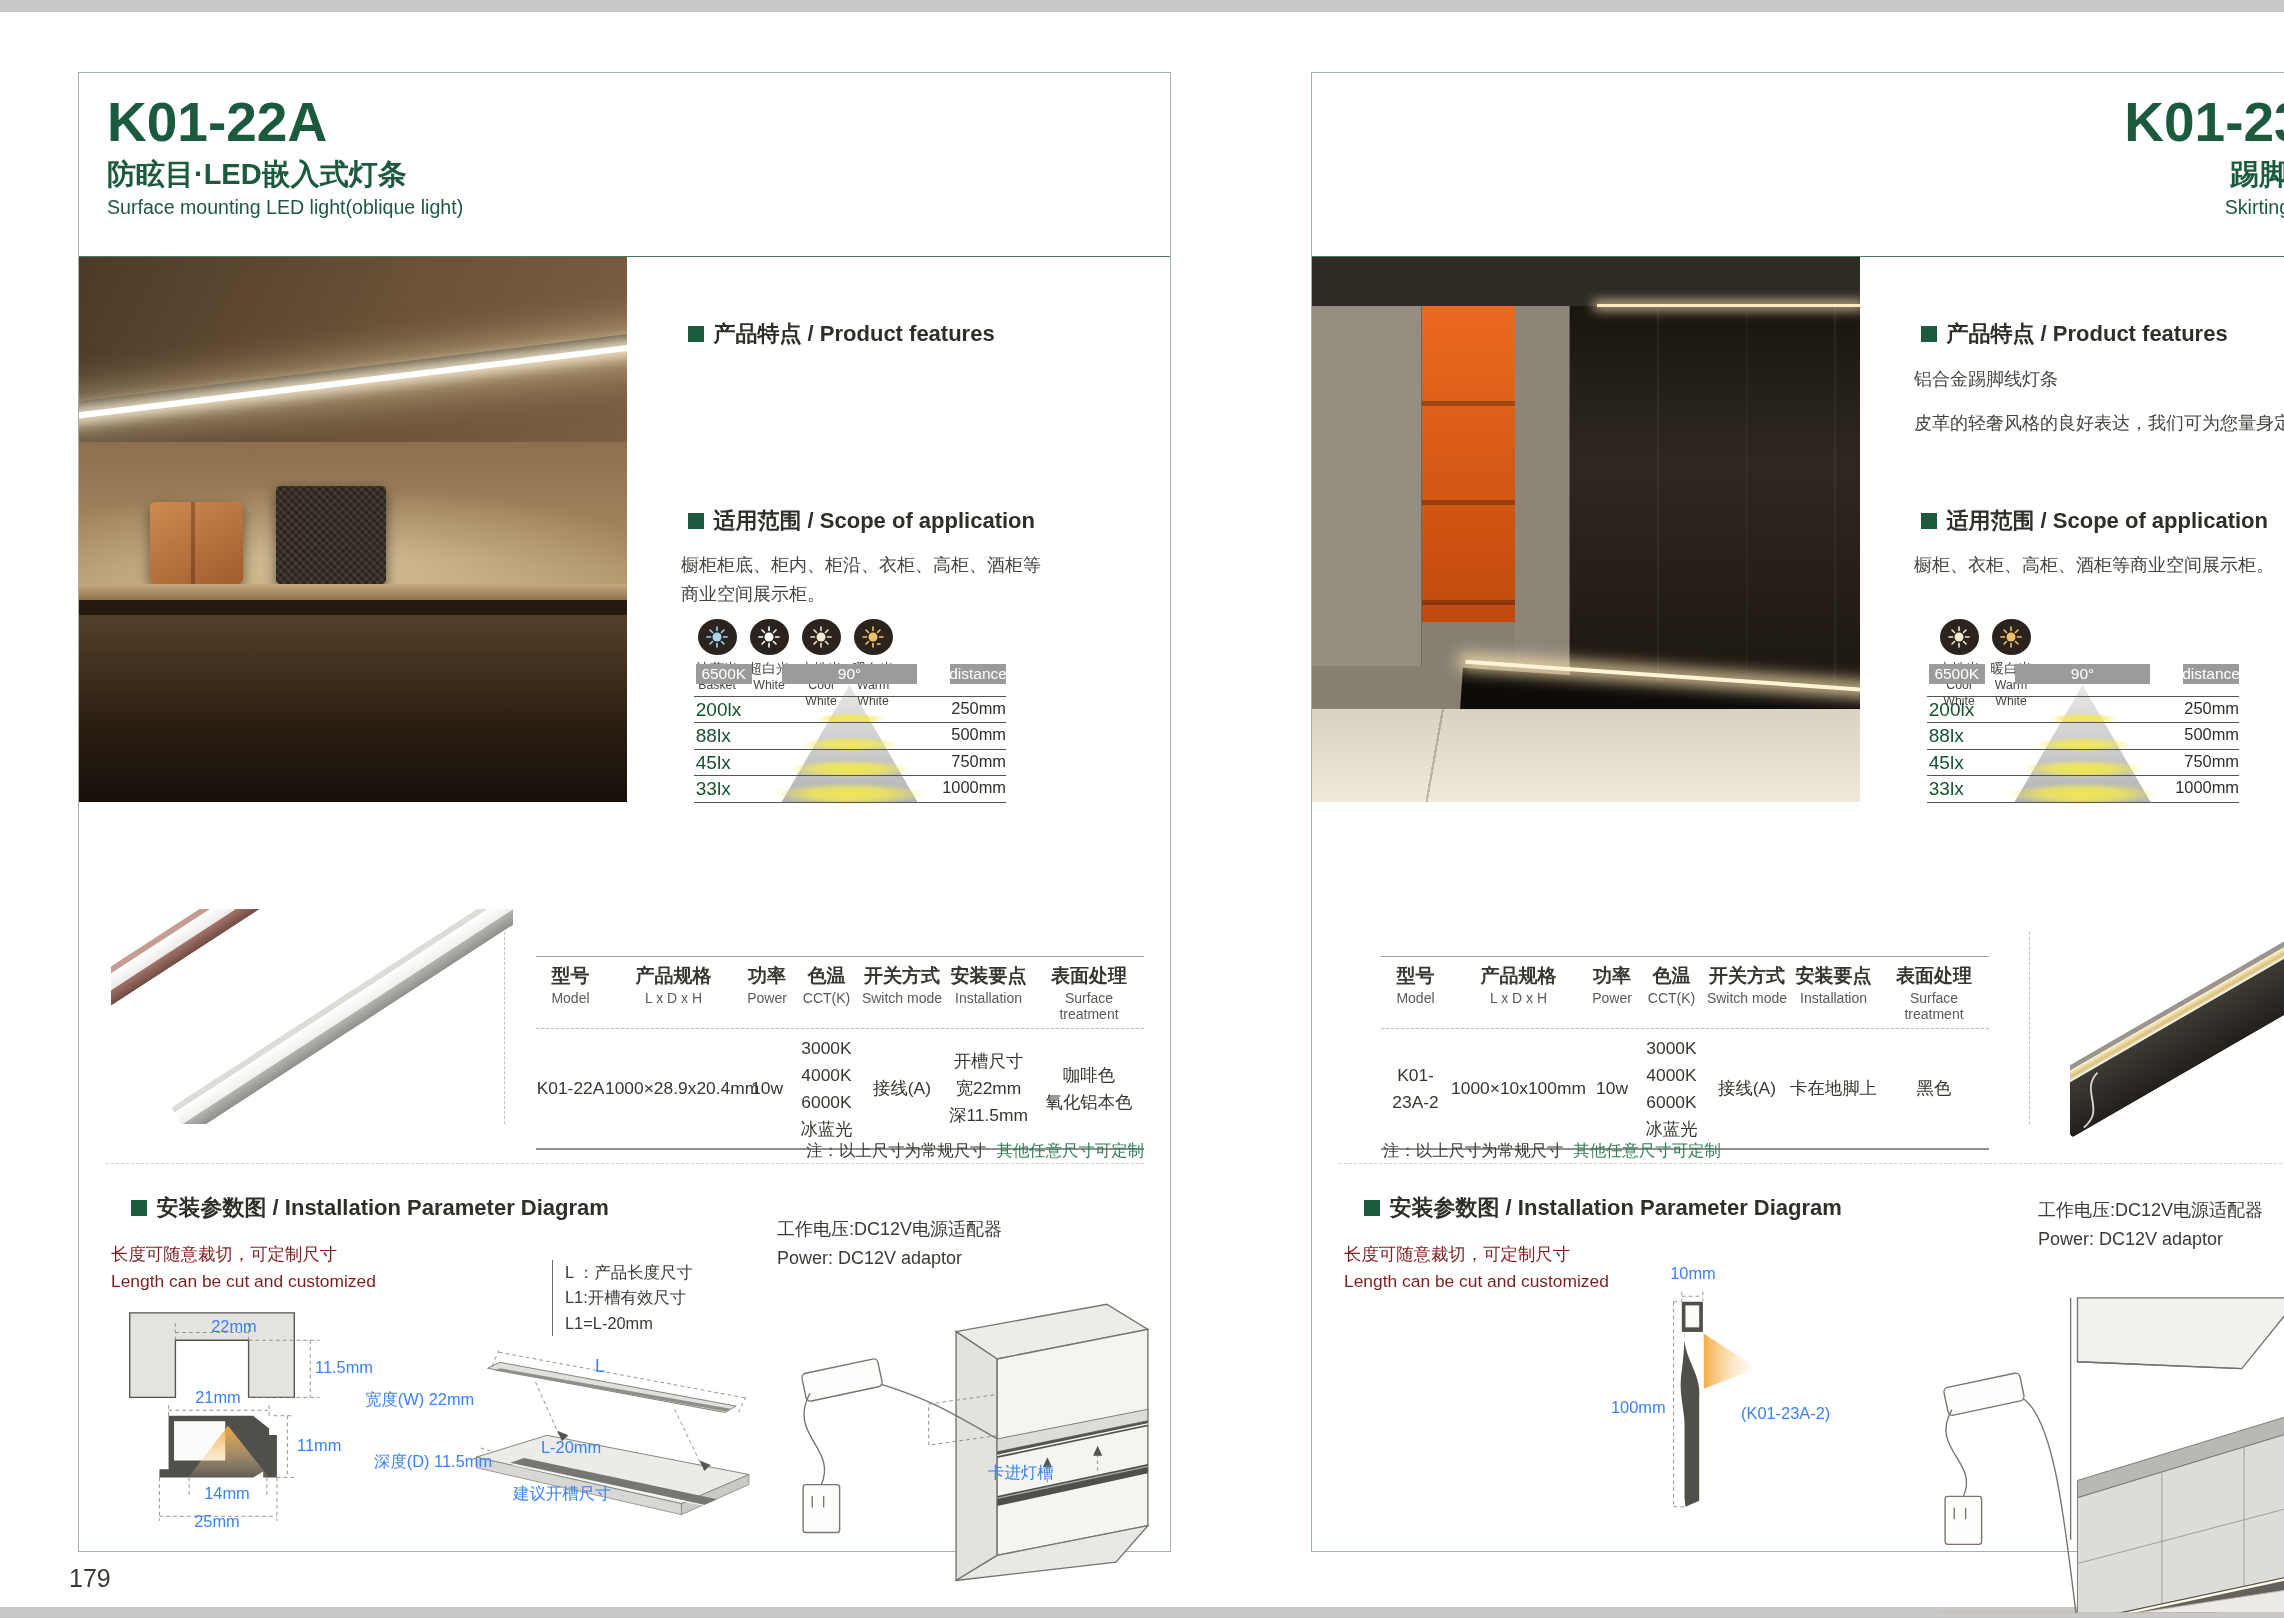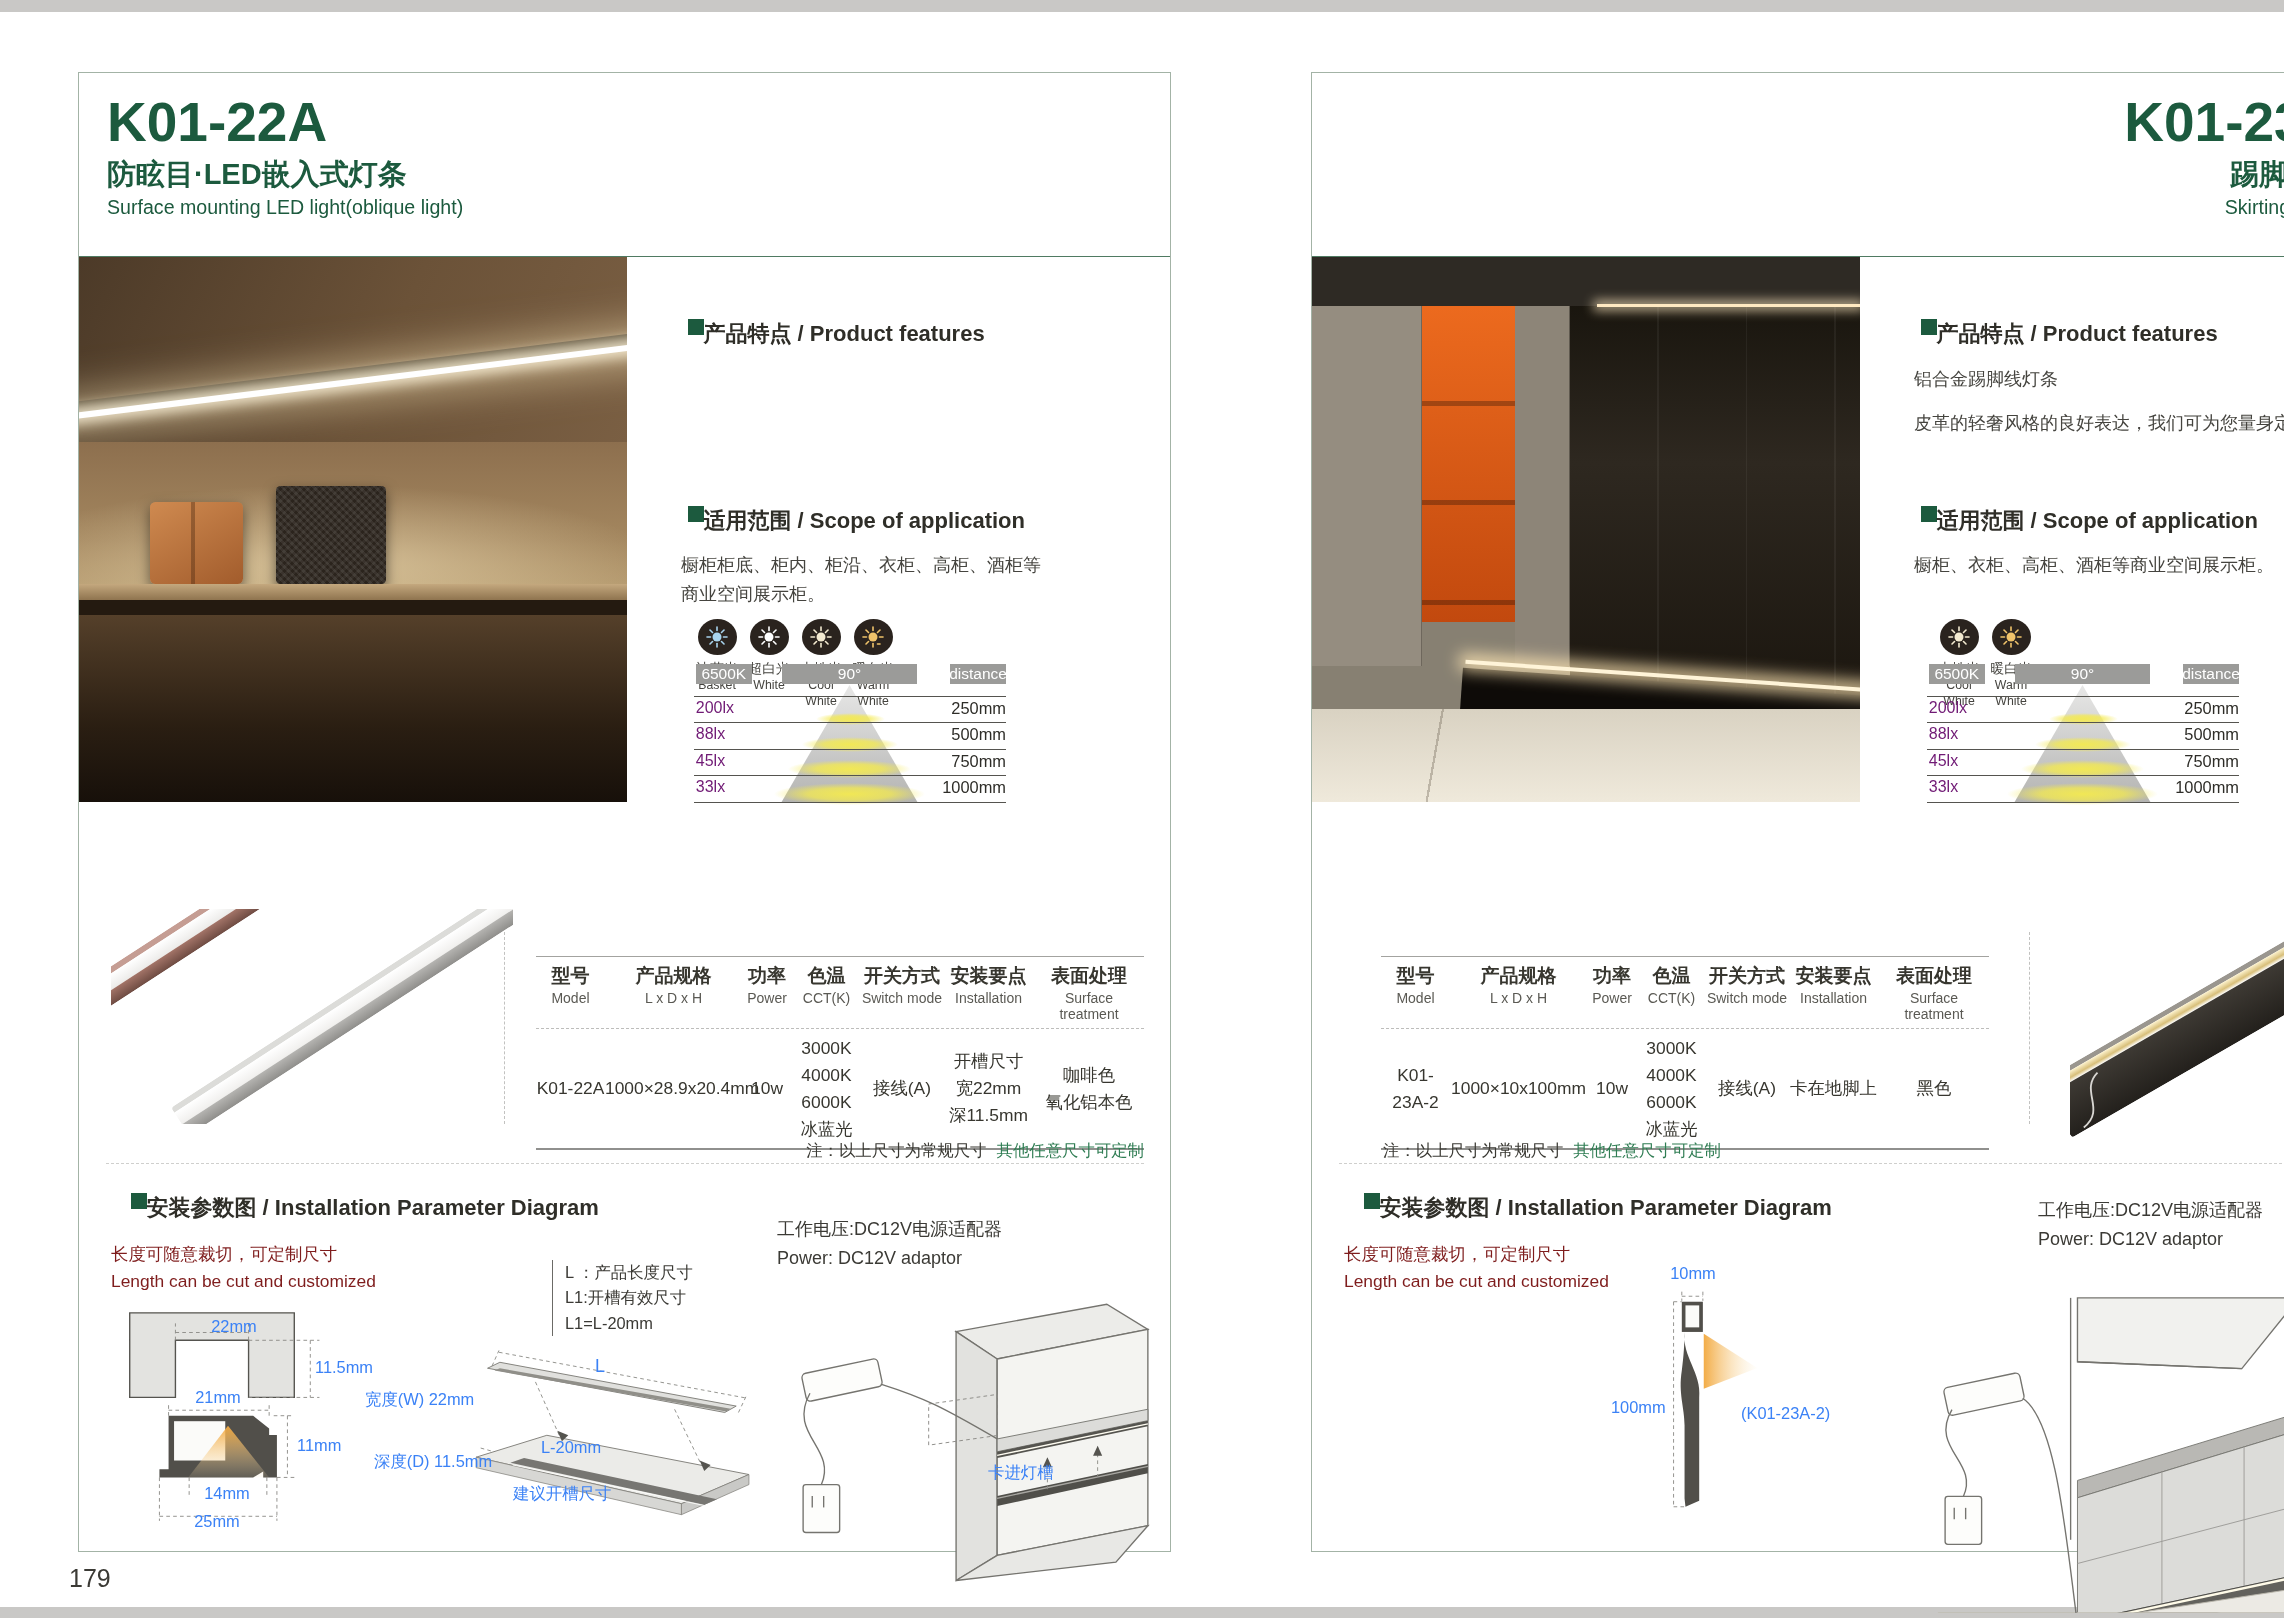--- a/index.html
+++ b/index.html
@@ -62,21 +62,21 @@
   .pr-midpanel{position:absolute;left:37%;top:9%;width:10%;height:66%;background:#8d8578;border-right:1.4px solid #5f594f;}
   .pr-dark{position:absolute;left:47%;top:0;width:53%;height:84%;background:linear-gradient(180deg,#131009,#2e2820 45%,#1a150e);}
   .pr-dark::after{content:"";position:absolute;inset:0;background:repeating-linear-gradient(90deg,transparent 0 30%,rgba(255,255,255,.05) 30% 30.6%);}
   .pr-glow{position:absolute;left:28%;top:76.5%;width:74%;height:4.1px;background:#fff4d8;transform:rotate(4deg);
     box-shadow:0 0 15.5px 6px rgba(255,230,180,.85);}
   .pr-plinth{position:absolute;left:27%;top:78%;width:75%;height:13%;background:#0e0b08;transform:rotate(4deg);}
   .pr-floor{position:absolute;left:0;bottom:0;width:100%;height:17%;background:linear-gradient(180deg,#d9d2c2,#efe9db);}
   .pr-floor::after{content:"";position:absolute;inset:0;background:repeating-linear-gradient(100deg,transparent 0 23%,rgba(120,110,95,.4) 23% 23.4%,transparent 23.4% 100%);}
 
   
-  .sec-head{position:absolute;display:flex;align-items:flex-start;gap:0;padding-left:24px;}
+  .sec-head{position:absolute;display:flex;align-items:center;gap:10px;padding-left:24px;}
   .sec-head .bullet{width:15.5px;height:15.5px;background:var(--green);flex:0 0 auto;}
   .sec-head .txt{font-size:22px;font-weight:700;color:#2f2e28;white-space:nowrap;}
   .para{position:absolute;font-size:18px;line-height:1.62;color:var(--ink2);}
   .para .gap{height:14.6px;}
 
   
   .icons{position:absolute;display:flex;}
   .icon-block{width:52px;text-align:center;}
   .sun{width:39px;height:36px;border-radius:50%;background:#2a231e;display:flex;align-items:center;justify-content:center;margin:0 auto 4.6px;}
   .sun-ice{color:#a8d4ee;} .sun-white{color:#ffffff;} .sun-cool{color:#f3ead0;} .sun-warm{color:#f0c36a;}
@@ -84,21 +84,21 @@
   .icon-en{font-size:12.3px;color:var(--ink2);line-height:1.3;}
 
   
   .dist{position:absolute;width:312px;height:144px;}
   .dist .bar{position:absolute;top:0;height:20px;background:var(--bar-gray);color:#fff;font-size:15.5px;
     display:flex;align-items:center;justify-content:center;z-index:4;}
   .bar-cct{left:1.8px;width:56px;}
   .bar-angle{left:88px;width:135px;}
   .bar-dist{right:0;width:56px;}
   .dist .dline{position:absolute;left:0;width:100%;border-top:0.9px solid var(--line-gray);z-index:3;}
-  .dist .lx{position:absolute;left:1.8px;font-size:16px;color:#701a75;z-index:4;}
+  .dist .lx{position:absolute;left:1.8px;font-size:19px;color:#14532d;z-index:4;}
   .dist .mm{position:absolute;right:0;font-size:16.4px;color:#2e2d28;z-index:4;}
   .cone{position:absolute;left:87px;top:21px;width:137px;height:118px;z-index:1;
     background:linear-gradient(180deg,rgba(193,193,191,.38),rgba(160,160,158,.8));
     clip-path:polygon(50% 0,100% 100%,0 100%);}
   .ell{position:absolute;border-radius:50%;z-index:2;
     background:radial-gradient(closest-side,rgba(244,234,80,.95),rgba(244,234,80,.75) 55%,rgba(244,234,80,0));}
 
   
   .spec{position:absolute;width:608px;border-top:1.4px solid #a3a3a0;border-bottom:2.3px solid #90908e;}
   .spec .heads{display:flex;padding:7.3px 0 6.4px;border-bottom:1.4px dashed #bdbdbb;}

